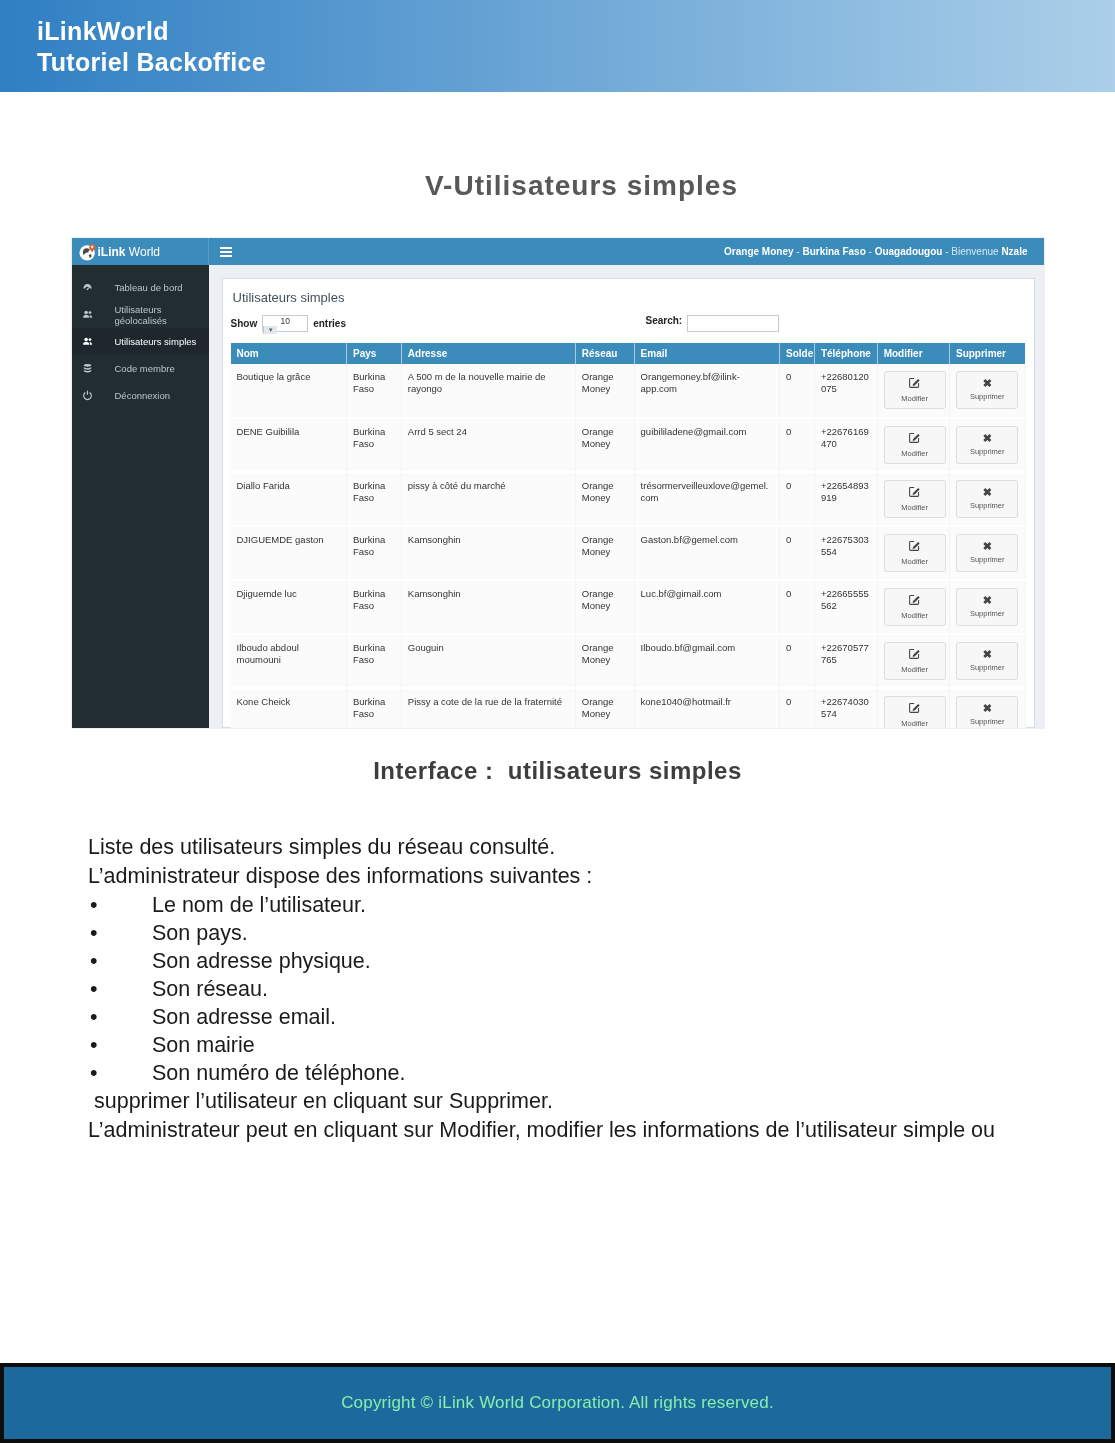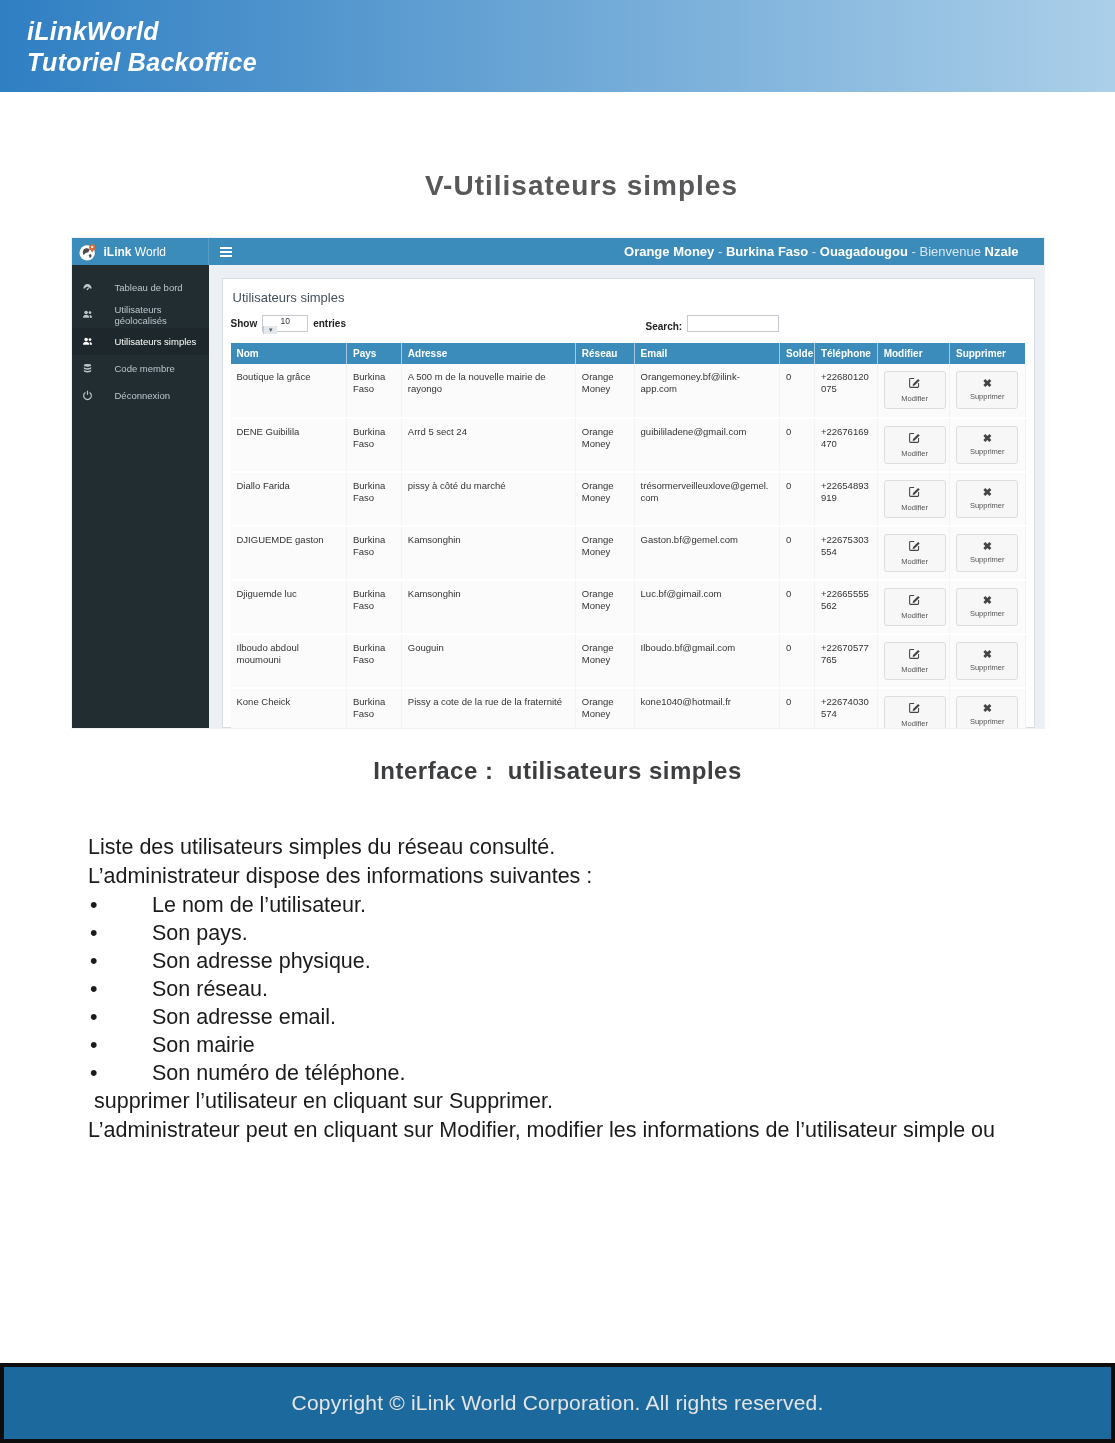--- a/index.html
+++ b/index.html
@@ -8,50 +8,50 @@
     width: 1115px; height: 1443px; margin: 0 auto;
     font-family: "Liberation Sans", sans-serif;
     display: flex; flex-direction: column;
     overflow: hidden;
   }
 
   
   .banner {
     height: 92px; flex: 0 0 92px;
     background: linear-gradient(to right, #2f7fc3, #abcfe9);
-    color: #fff; padding: 16px 0 0 27px; font-style: italic;
+    color: #fff; padding: 16px 0 0 37px;
   }
   .banner div { font-size: 25px; font-weight: bold; line-height: 31px; letter-spacing: .3px; }
 
   
   .doc-title {
     margin-top: 78px; text-align: center;
     font-size: 28px; font-weight: bold; color: #58585a; letter-spacing: 1px; margin-left: 48px;
   }
 
   
   .shot {
     width: 972px; height: 490px; margin: 36px auto 0;
     position: relative; overflow: hidden;
     font-family: "Liberation Sans", sans-serif;
     box-shadow: 0 0 0 1px rgba(0,0,0,0.06);
   }
   .shot-topbar { height: 27px; display: flex; background: #3b8cbb; }
   .brand {
     width: 137px; height: 27px; background: #3b8cbb;
-    display: flex; align-items: center; gap: 6px; padding-left: 6px;
+    display: flex; align-items: center; padding-left: 6px;
     border-right: 1px solid rgba(255,255,255,0.15);
   }
   .brand svg { width: 20px; height: 20px; }
   .brand-text { color: #fff; font-size: 12px; }
   .brand-text b { font-weight: bold; }
   .nav-right-wrap { flex: 1; display: flex; align-items: center; justify-content: space-between; }
   .hamburger { width: 34px; height: 27px; display: flex; flex-direction: column; justify-content: center; gap: 2px; align-items: center; cursor: pointer; }
   .hamburger i { display: block; width: 12px; height: 2px; background: #fff; }
-  .topbar-status { color: #fff; font-size: 13px; padding-right: 25px; white-space: pre; text-align: right; }
+  .topbar-status { color: #fff; font-size: 10px; padding-right: 16px; white-space: pre; text-align: right; }
   .topbar-status .b { font-weight: bold; }
   .topbar-status .dim { color: #d7e8f3; }
 
   .shot-body { position: absolute; top: 27px; left: 0; right: 0; bottom: 0; display: flex; }
   .sidebar { width: 137px; background: #222d32; padding-top: 9px; flex: 0 0 137px; }
   .side-item {
     display: flex; align-items: center; gap: 22px;
     height: 27px; padding-left: 10px; color: #b8c7ce; font-size: 9.5px; cursor: pointer;
   }
   .side-item svg { width: 11px; height: 11px; flex: 0 0 11px; }
@@ -61,21 +61,21 @@
   .card { background: #fff; border: 1px solid #d8dce3; height: 100%; padding: 9px 8px; }
   .card-title { font-size: 13px; color: #42505a; padding: 2px 2px 10px; }
   .controls { position: relative; height: 28px; font-size: 10px; color: #222; }
   .show-group { display: flex; align-items: center; gap: 5px; font-weight: bold; }
   .select-box {
     width: 46px; height: 17px; border: 1px solid #c6cbd1; background: #fff;
     display: flex; align-items: stretch; font-weight: normal; cursor: pointer; flex-direction: column;
   }
   .select-box .val { flex: 1; font-size: 8.5px; display: flex; align-items: center; justify-content: center; color: #333; }
   .select-box .arr { width: 14px; background: #e4e8ec; border-left: 1px solid #c6cbd1; display: flex; align-items: center; justify-content: center; font-size: 7px; color: #4c636f; }
-  .search-group { position: absolute; left: 415px; top: 0; display: flex; align-items: flex-end; gap: 5px; font-weight: bold; }
+  .search-group { position: absolute; left: 415px; top: 0; display: flex; align-items: flex-start; gap: 5px; font-weight: bold; }
   .search-input { width: 92px; height: 17px; border: 1px solid #c6cbd1; background: #fff; font-size: 9px; padding: 0 4px; }
 
   table.users { width: 100%; border-collapse: collapse; table-layout: fixed; }
   table.users col.c-nom { width: 14.6%; } table.users col.c-pays { width: 6.9%; }
   table.users col.c-adr { width: 21.9%; } table.users col.c-res { width: 7.4%; }
   table.users col.c-email { width: 18.3%; } table.users col.c-solde { width: 4.4%; }
   table.users col.c-tel { width: 7.9%; } table.users col.c-mod { width: 9.1%; }
   table.users col.c-sup { width: 9.5%; }
   table.users th {
     background: #3b8cbb; color: #fff; font-size: 10px; font-weight: bold;
@@ -108,21 +108,21 @@
   .body-text .line { line-height: 29px; white-space: pre-wrap; }
   .bullet-line { display: flex; line-height: 28px; }
   .bullet-line .dot { width: 64px; padding-left: 2px; }
 
   
   .footer {
     margin-top: auto; height: 80px; flex: 0 0 80px;
     background: #1c6a9d; border: 4px solid #0d0d0d;
     display: flex; align-items: center; justify-content: center;
   }
-  .footer span { color: #e5e5e5; font-size: 21px; letter-spacing: .2px; }
+  .footer span { color: #86efac; font-size: 17px; letter-spacing: .2px; }
 </style>
 </head>
 <body>
 
 <header class="banner">
   <div>iLinkWorld</div>
   <div>Tutoriel Backoffice</div>
 </header>
 
 <h1 class="doc-title">V-Utilisateurs simples</h1>

